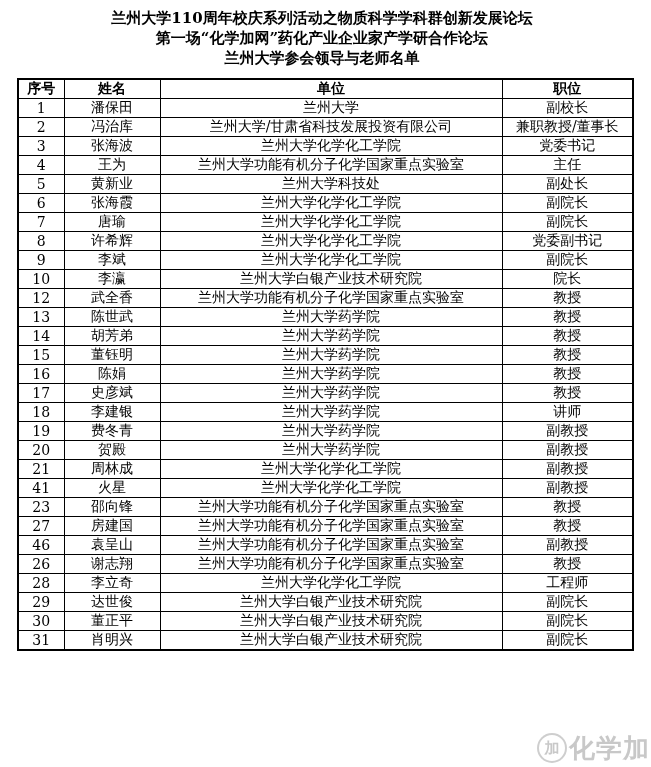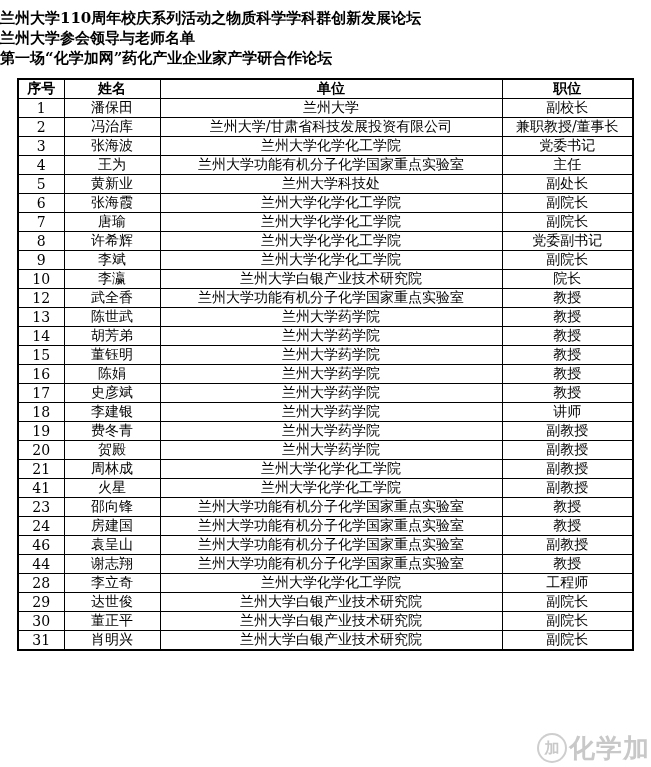--- a/index.html
+++ b/index.html
@@ -7,20 +7,22 @@
     width:651px; height:767px;
     background:#ffffff;
     color:#000000;
     font-family:"DejaVu Serif","Liberation Serif",serif;
     position:relative;
     overflow:hidden;
   }
   .page { position:absolute; inset:0; }
   .title-block {
     position:absolute; top:8px; left:0; width:548px;
+    text-align:center;
+    padding-left:48px;
   }
   .title-line {
     font-size:15px; font-weight:bold; line-height:20px;
     white-space:nowrap;
   }
   table.roster {
     position:absolute; left:17px; top:78px;
     width:615px; height:494px;
     border-collapse:collapse; table-layout:fixed;
     border:2px solid #000000;
@@ -60,22 +62,22 @@
     text-align:right;
   }
 </style>
 </head>
 <body>
 
 <div class="page">
 
   <div class="title-block">
     <div class="title-line">兰州大学110周年校庆系列活动之物质科学学科群创新发展论坛</div>
+    <div class="title-line">第一场“化学加网”药化产业企业家产学研合作论坛</div>
     <div class="title-line">兰州大学参会领导与老师名单</div>
-    <div class="title-line">第一场“化学加网”药化产业企业家产学研合作论坛</div>
   </div>
 
   <table class="roster">
     <colgroup>
       <col class="col-seq">
       <col class="col-name">
       <col class="col-unit">
       <col class="col-pos">
     </colgroup>
     <thead>
@@ -213,33 +215,33 @@
           <td>兰州大学化学化工学院</td>
           <td>副教授</td>
         </tr>
         <tr>
           <td>23</td>
           <td>邵向锋</td>
           <td>兰州大学功能有机分子化学国家重点实验室</td>
           <td>教授</td>
         </tr>
         <tr>
-          <td>24</td>
+          <td>27</td>
           <td>房建国</td>
           <td>兰州大学功能有机分子化学国家重点实验室</td>
           <td>教授</td>
         </tr>
         <tr>
           <td>46</td>
           <td>袁呈山</td>
           <td>兰州大学功能有机分子化学国家重点实验室</td>
           <td>副教授</td>
         </tr>
         <tr>
-          <td>44</td>
+          <td>26</td>
           <td>谢志翔</td>
           <td>兰州大学功能有机分子化学国家重点实验室</td>
           <td>教授</td>
         </tr>
         <tr>
           <td>28</td>
           <td>李立奇</td>
           <td>兰州大学化学化工学院</td>
           <td>工程师</td>
         </tr>

